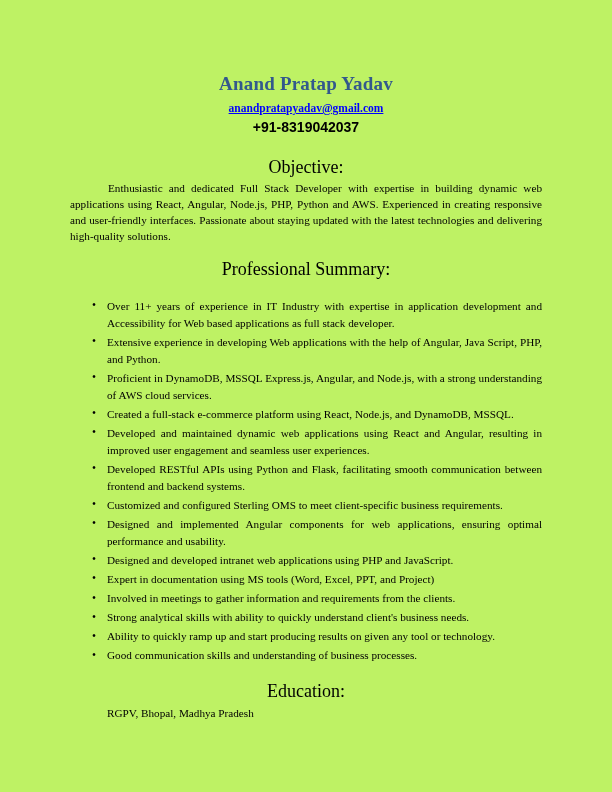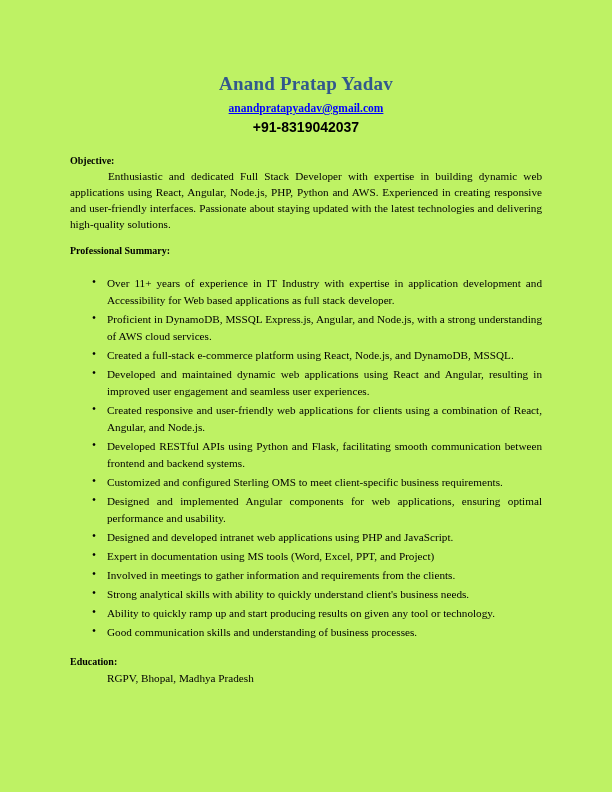--- a/index.html
+++ b/index.html
@@ -52,24 +52,25 @@
 
   
   .body-wrap {
     margin: 0 auto;
     width: 472px;      
     padding-top: 18px;
   }
   .section { margin-bottom: 0; }
 
   .sec-title {
-    font-size: 10px;
-    font-weight: bold;
+    font-size: 18px;
+    font-weight: normal;
     line-height: 1.45;
     margin-bottom: 1px;
+    text-align: center;
   }
 
   .objective-text {
     font-size: 11.2px;
     line-height: 1.42;
     text-align: justify;
     text-indent: 38px;
     margin: 0 0 11px 0;
   }
 
@@ -117,24 +118,24 @@
 
     <div class="section">
       <div class="sec-title">Objective:</div>
       <p class="objective-text">Enthusiastic and dedicated Full Stack Developer with expertise in building dynamic web applications using React, Angular, Node.js, PHP, Python and AWS. Experienced in creating responsive and user-friendly interfaces. Passionate about staying updated with the latest technologies and delivering high-quality solutions.</p>
     </div>
 
     <div class="section">
       <div class="sec-title">Professional Summary:</div>
       <ul class="bullets">
         <li>Over 11+ years of experience in IT Industry with expertise in application development and Accessibility for Web based applications as full stack developer.</li>
+        <li>Extensive experience in developing Web applications with the help of Angular, Java Script, PHP, and Python.</li>
         <li>Proficient in DynamoDB, MSSQL Express.js, Angular, and Node.js, with a strong understanding of AWS cloud services.</li>
         <li>Created a full-stack e-commerce platform using React, Node.js, and DynamoDB, MSSQL.</li>
         <li>Developed and maintained dynamic web applications using React and Angular, resulting in improved user engagement and seamless user experiences.</li>
-        <li>Created responsive and user-friendly web applications for clients using a combination of React, Angular, and Node.js.</li>
         <li>Developed RESTful APIs using Python and Flask, facilitating smooth communication between frontend and backend systems.</li>
         <li>Customized and configured Sterling OMS to meet client-specific business requirements.</li>
         <li>Designed and implemented Angular components for web applications, ensuring optimal performance and usability.</li>
         <li>Designed and developed intranet web applications using PHP and JavaScript.</li>
         <li>Expert in documentation using MS tools (Word, Excel, PPT, and Project)</li>
         <li>Involved in meetings to gather information and requirements from the clients.</li>
         <li>Strong analytical skills with ability to quickly understand client's business needs.</li>
         <li>Ability to quickly ramp up and start producing results on given any tool or technology.</li>
         <li>Good communication skills and understanding of business processes.</li>
       </ul>

